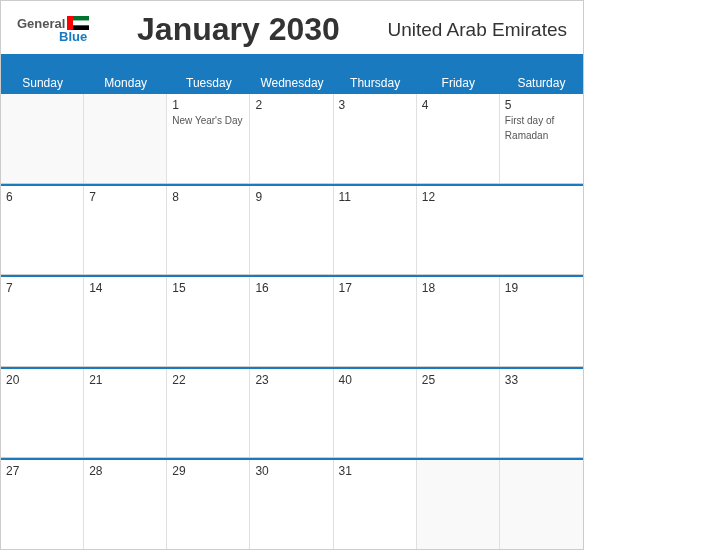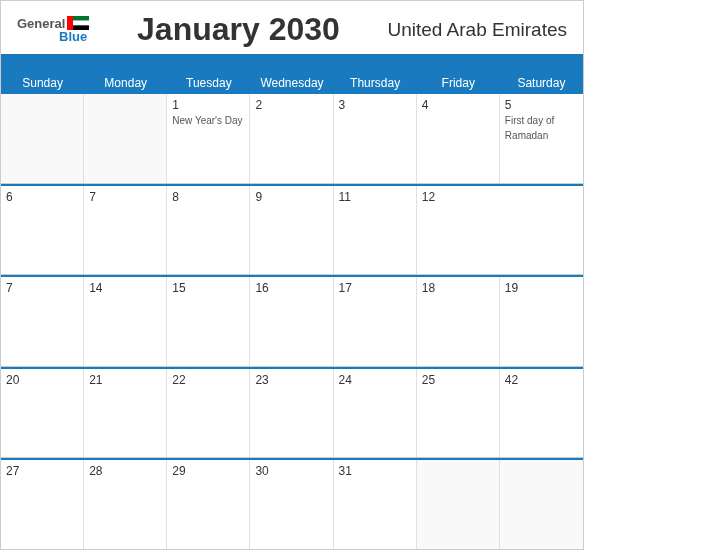--- a/index.html
+++ b/index.html
@@ -229,27 +229,27 @@
           <div class="day-cell">
             <span class="day-number">21</span>
           </div>
           <div class="day-cell">
             <span class="day-number">22</span>
           </div>
           <div class="day-cell">
             <span class="day-number">23</span>
           </div>
           <div class="day-cell">
-            <span class="day-number">24</span>
+            <span class="day-number">40</span>
           </div>
           <div class="day-cell">
             <span class="day-number">25</span>
           </div>
           <div class="day-cell">
-            <span class="day-number">42</span>
+            <span class="day-number">33</span>
           </div>
         </div>
         <div class="week-row">
           <div class="day-cell">
             <span class="day-number">27</span>
           </div>
           <div class="day-cell">
             <span class="day-number">28</span>
           </div>
           <div class="day-cell">

